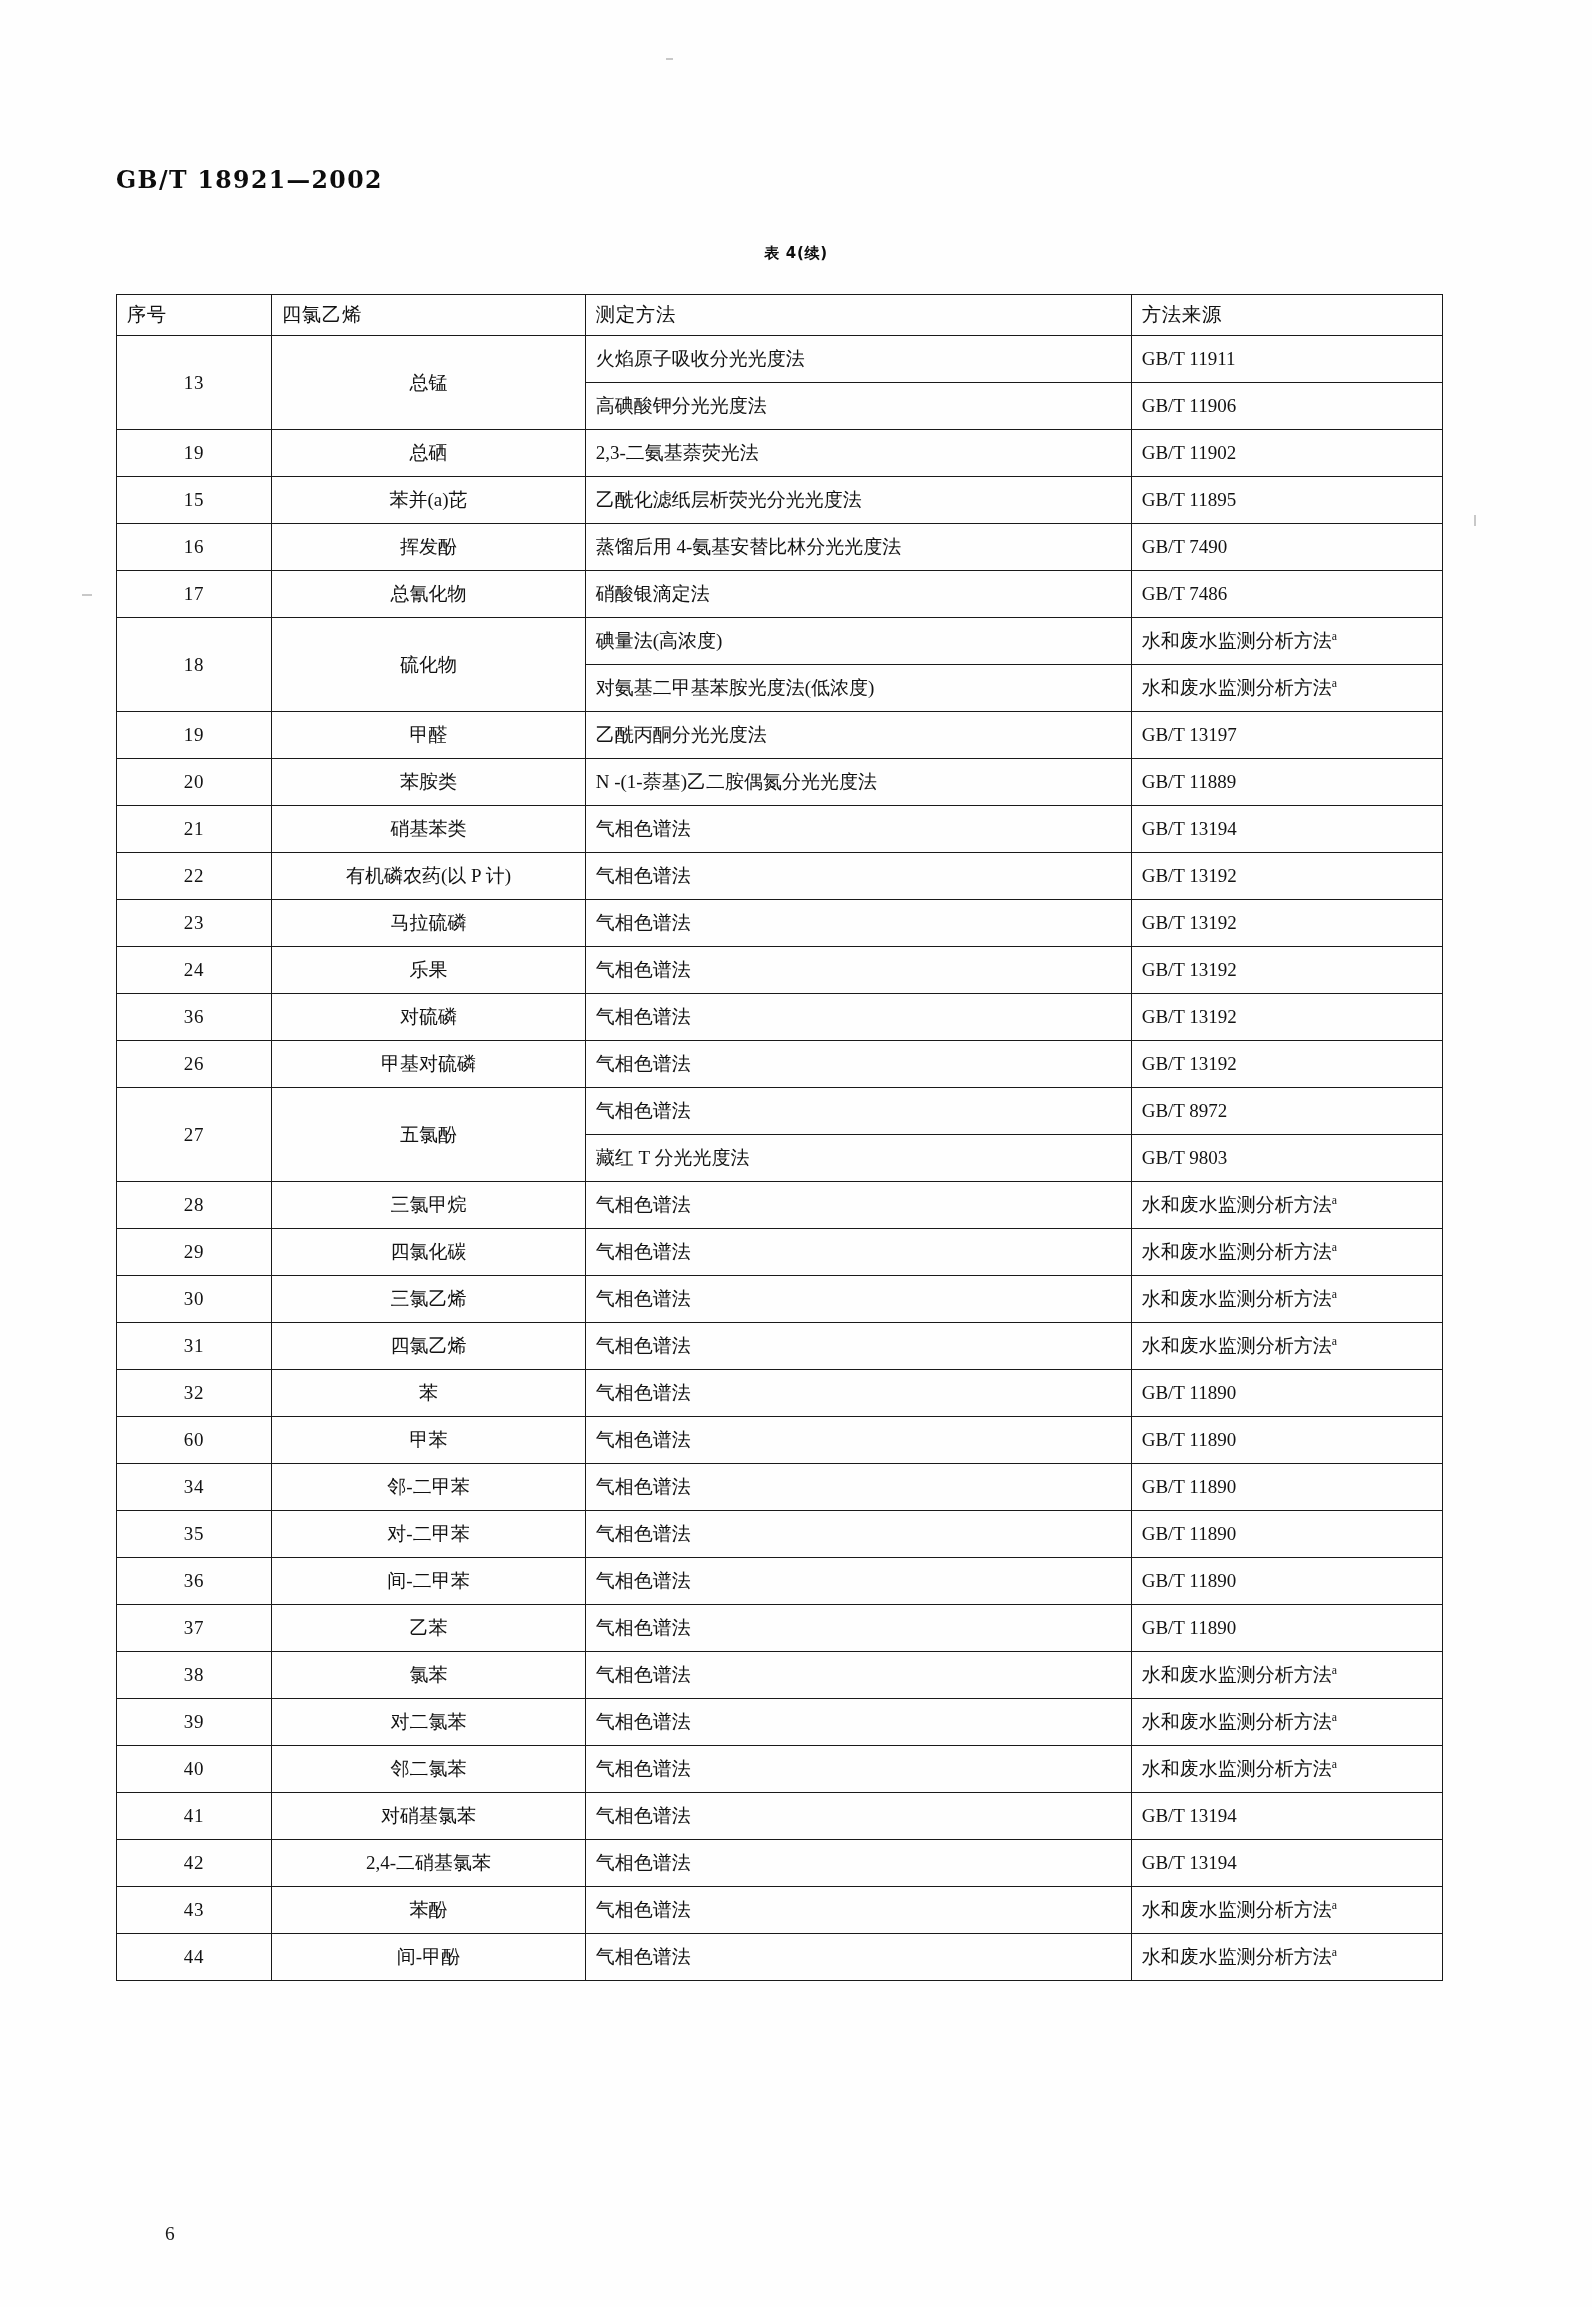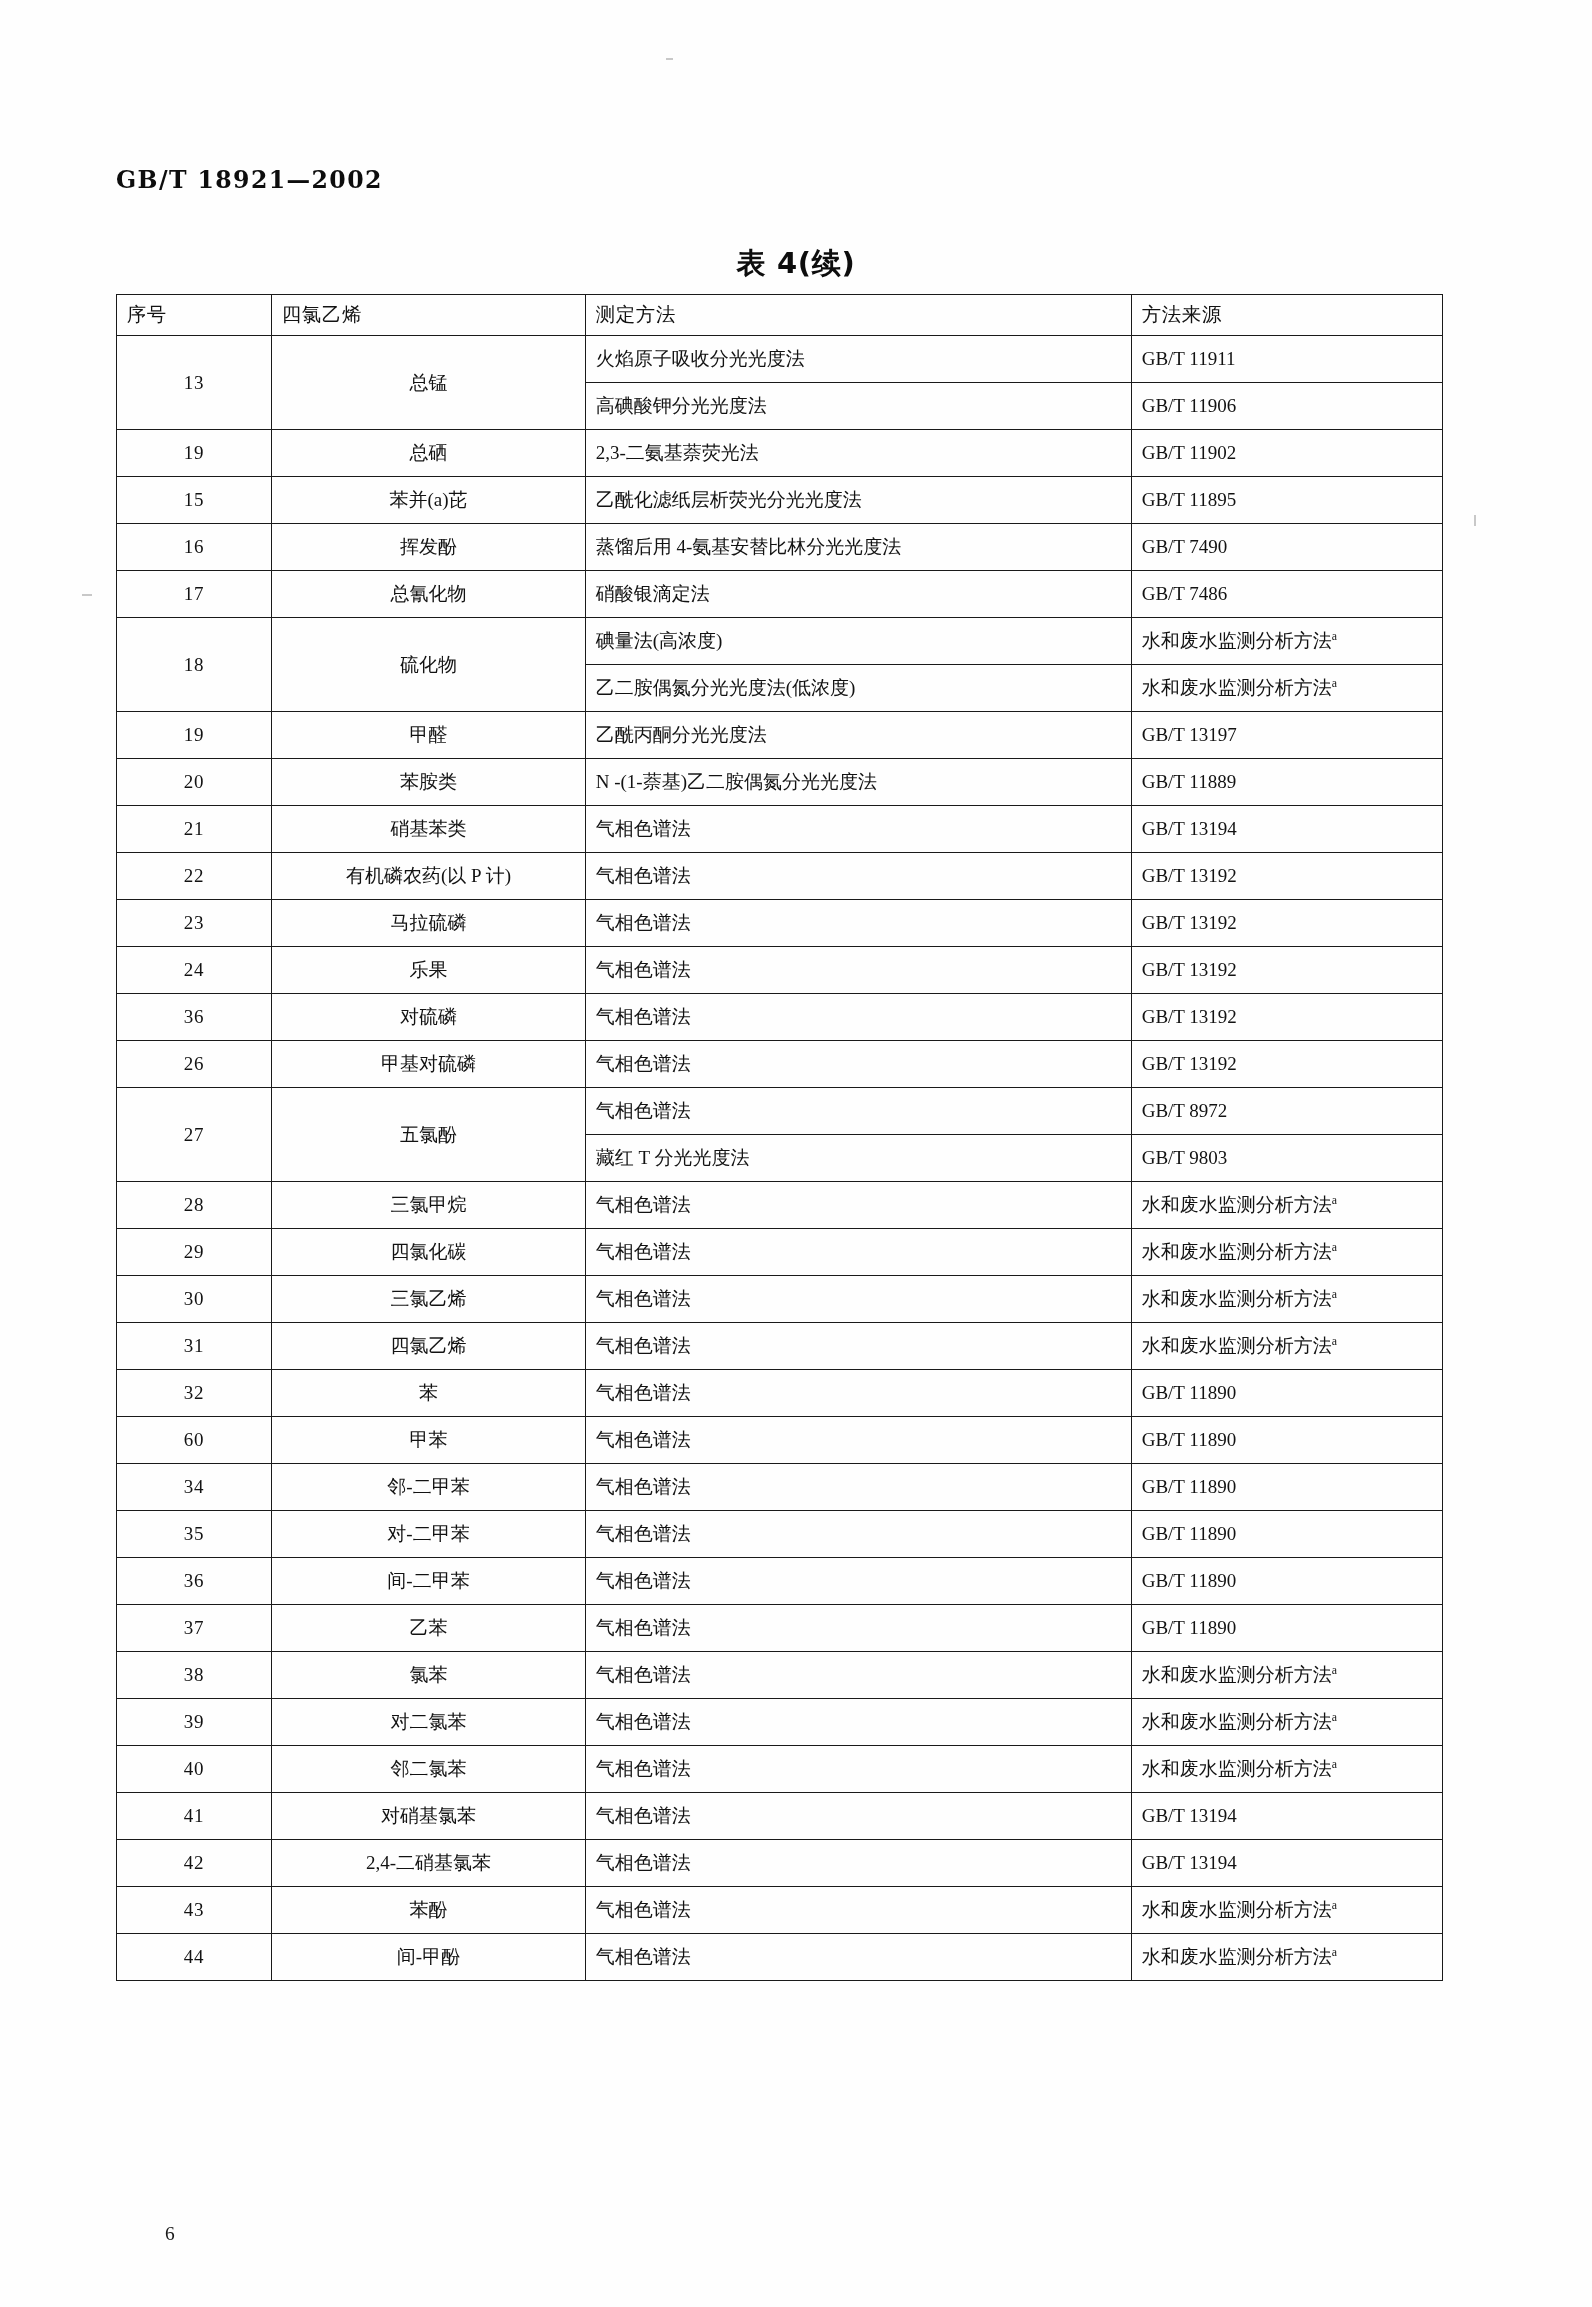--- a/index.html
+++ b/index.html
@@ -38,21 +38,21 @@
 
   
   .table-caption {
     position: absolute;
     left: 0;
     right: 0;
     top: 244px;
     text-align: center;
     font-family: "DejaVu Sans", "Liberation Sans", sans-serif;
     font-weight: bold;
-    font-size: 29px;
+    font-size: 15px;
     letter-spacing: 0.7px;
     color: #0d0d0d;
   }
 
   
   .table-wrap {
     position: absolute;
     left: 116px;
     top: 294px;
     width: 1327px;
@@ -169,21 +169,21 @@
             <td class="method body-cell">硝酸银滴定法</td>
             <td class="source body-cell">GB/T 7486</td>
           </tr>
           <tr>
             <td class="no body-cell" rowspan="2">18</td>
             <td class="item body-cell" rowspan="2">硫化物</td>
             <td class="method body-cell">碘量法(高浓度)</td>
             <td class="source body-cell">水和废水监测分析方法<sup class="note">a</sup></td>
           </tr>
           <tr>
-            <td class="method body-cell">乙二胺偶氮分光光度法(低浓度)</td>
+            <td class="method body-cell">对氨基二甲基苯胺光度法(低浓度)</td>
             <td class="source body-cell">水和废水监测分析方法<sup class="note">a</sup></td>
           </tr>
           <tr>
             <td class="no body-cell">19</td>
             <td class="item body-cell">甲醛</td>
             <td class="method body-cell">乙酰丙酮分光光度法</td>
             <td class="source body-cell">GB/T 13197</td>
           </tr>
           <tr>
             <td class="no body-cell">20</td>

